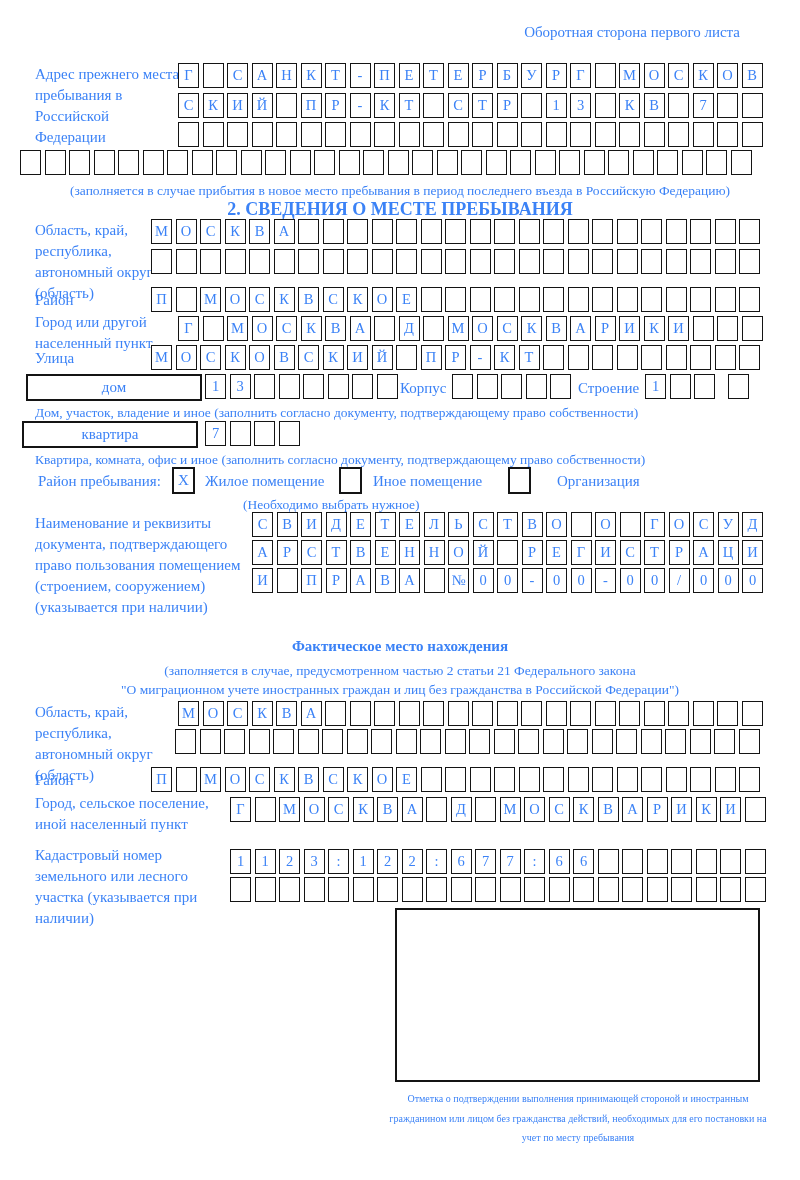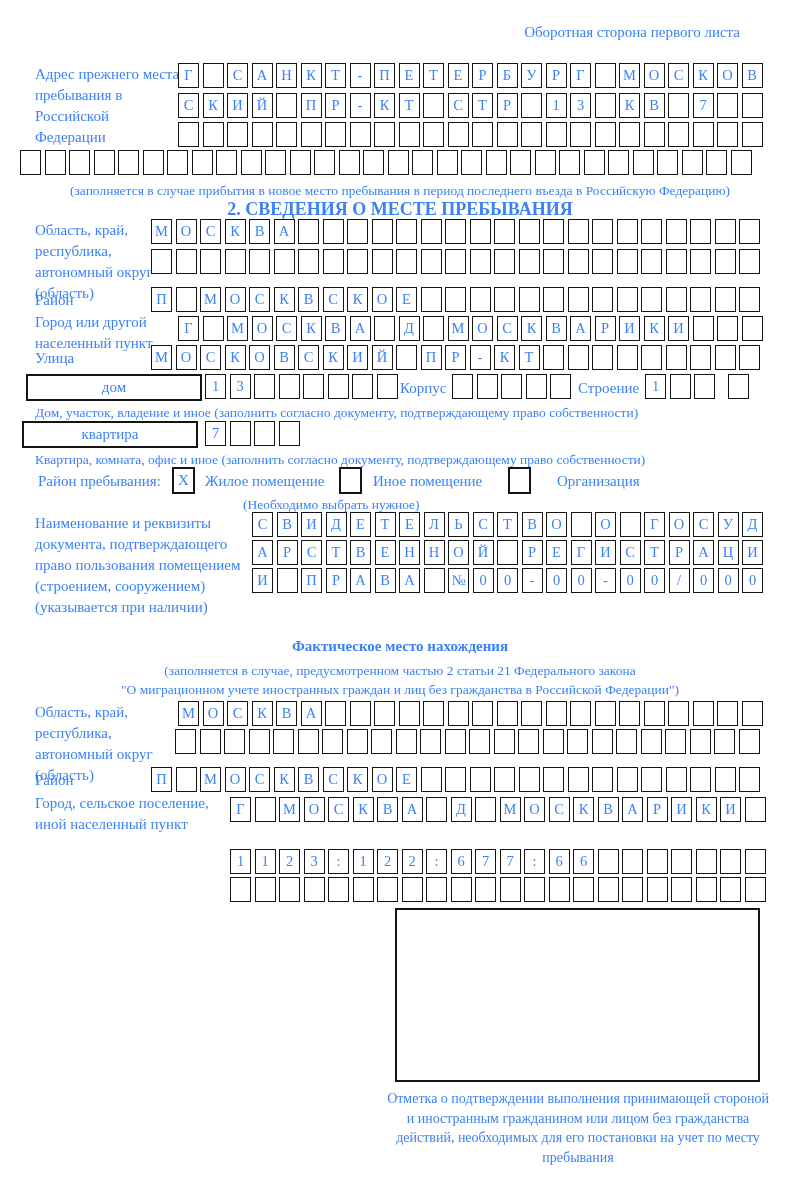--- a/index.html
+++ b/index.html
@@ -31,21 +31,21 @@
     font-size:15px; background:#fff;
   }
   .chk {
     width:23px; height:27px; border:2px solid #141414;
     display:flex; align-items:center; justify-content:center;
     font-size:15px; background:#fff;
   }
   .stamp {
     border:2px solid #141414; width:365px; height:174px; background:#fff;
   }
-  .caption { font-size:14px; line-height:19.5px; text-align:center; }
+  .caption { font-size:10px; line-height:19.5px; text-align:center; }
 </style>
 </head>
 <body>
 
 <div class="page">
 
   <div class="abs hdr" style="top:24px; right:60px;">Оборотная сторона первого листа</div>
 
   <div class="abs lbl" style="top:64px; left:35px; width:145px;">Адрес прежнего места пребывания в Российской Федерации</div>
   <div class="abs boxes" style="top:63px; left:178px;">
@@ -527,20 +527,21 @@
       <div class="cell">К</div>
       <div class="cell">В</div>
       <div class="cell">А</div>
       <div class="cell">Р</div>
       <div class="cell">И</div>
       <div class="cell">К</div>
       <div class="cell">И</div>
       <div class="cell"></div>
     </div>
 
+  <div class="abs lbl" style="top:845px; left:35px; width:185px;">Кадастровый номер земельного или лесного участка (указывается при наличии)</div>
   <div class="abs boxes" style="top:849px; left:230px;">
       <div class="cell">1</div>
       <div class="cell">1</div>
       <div class="cell">2</div>
       <div class="cell">3</div>
       <div class="cell">:</div>
       <div class="cell">1</div>
       <div class="cell">2</div>
       <div class="cell">2</div>
       <div class="cell">:</div>

